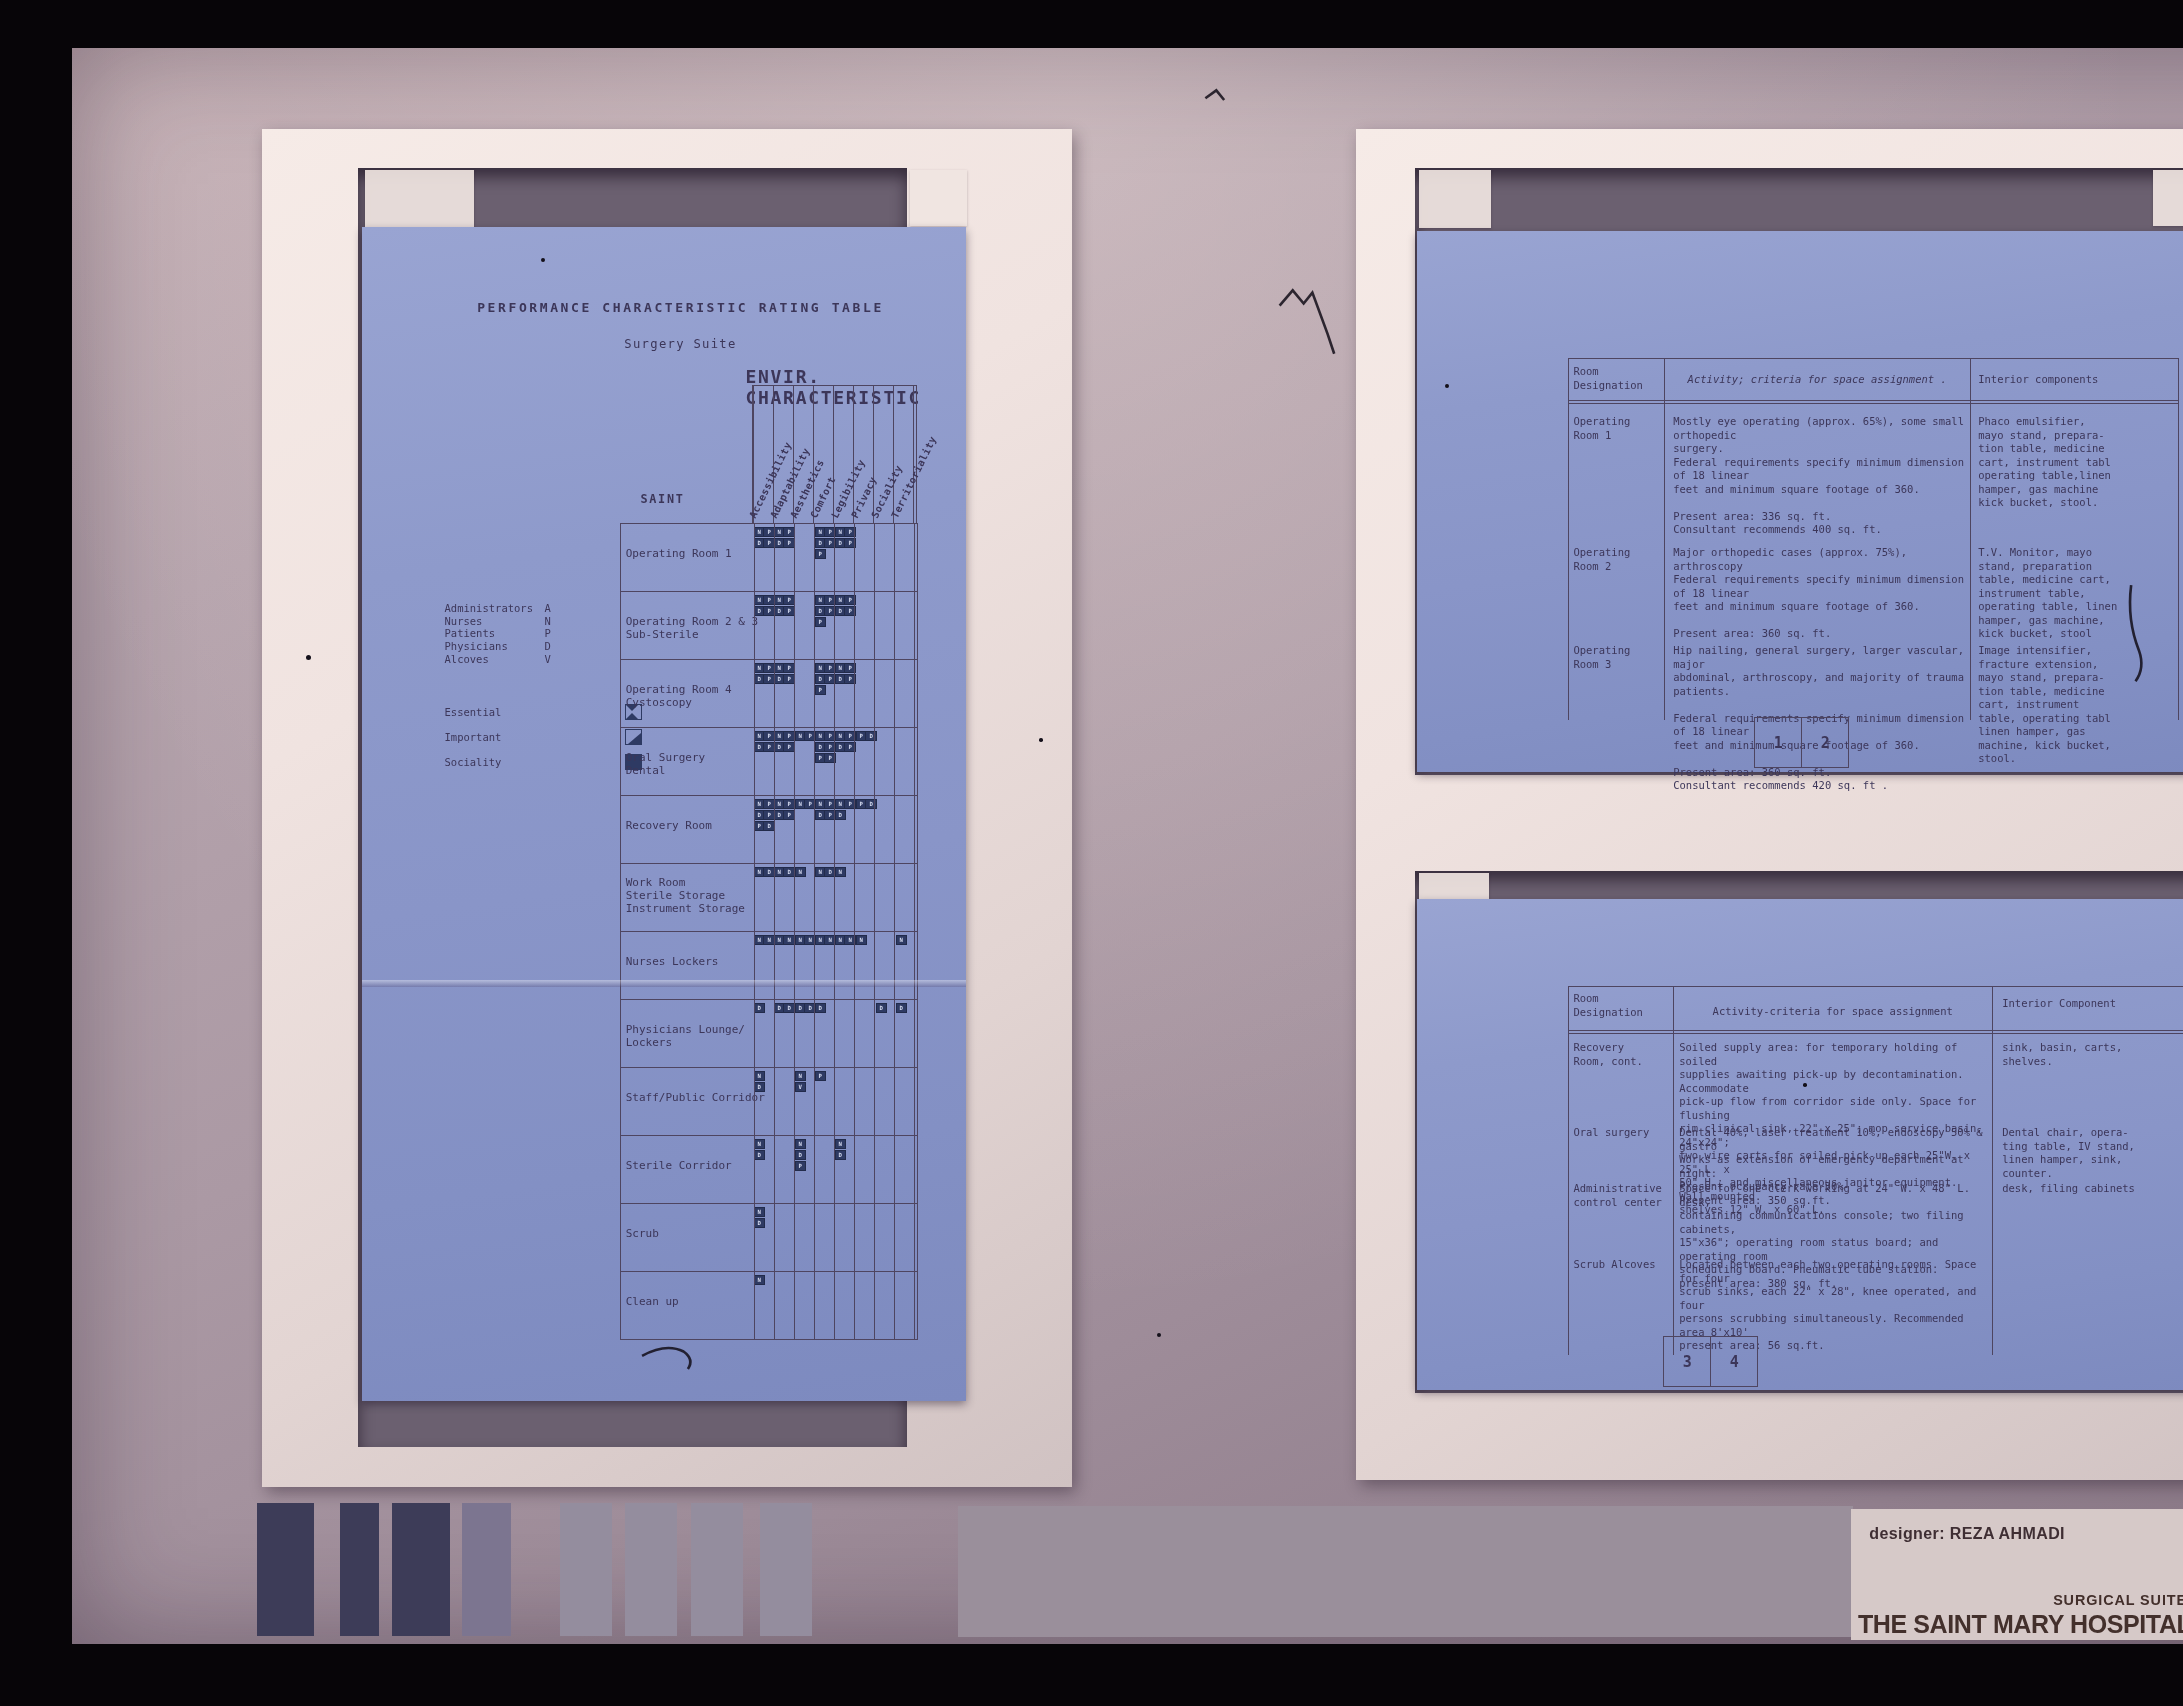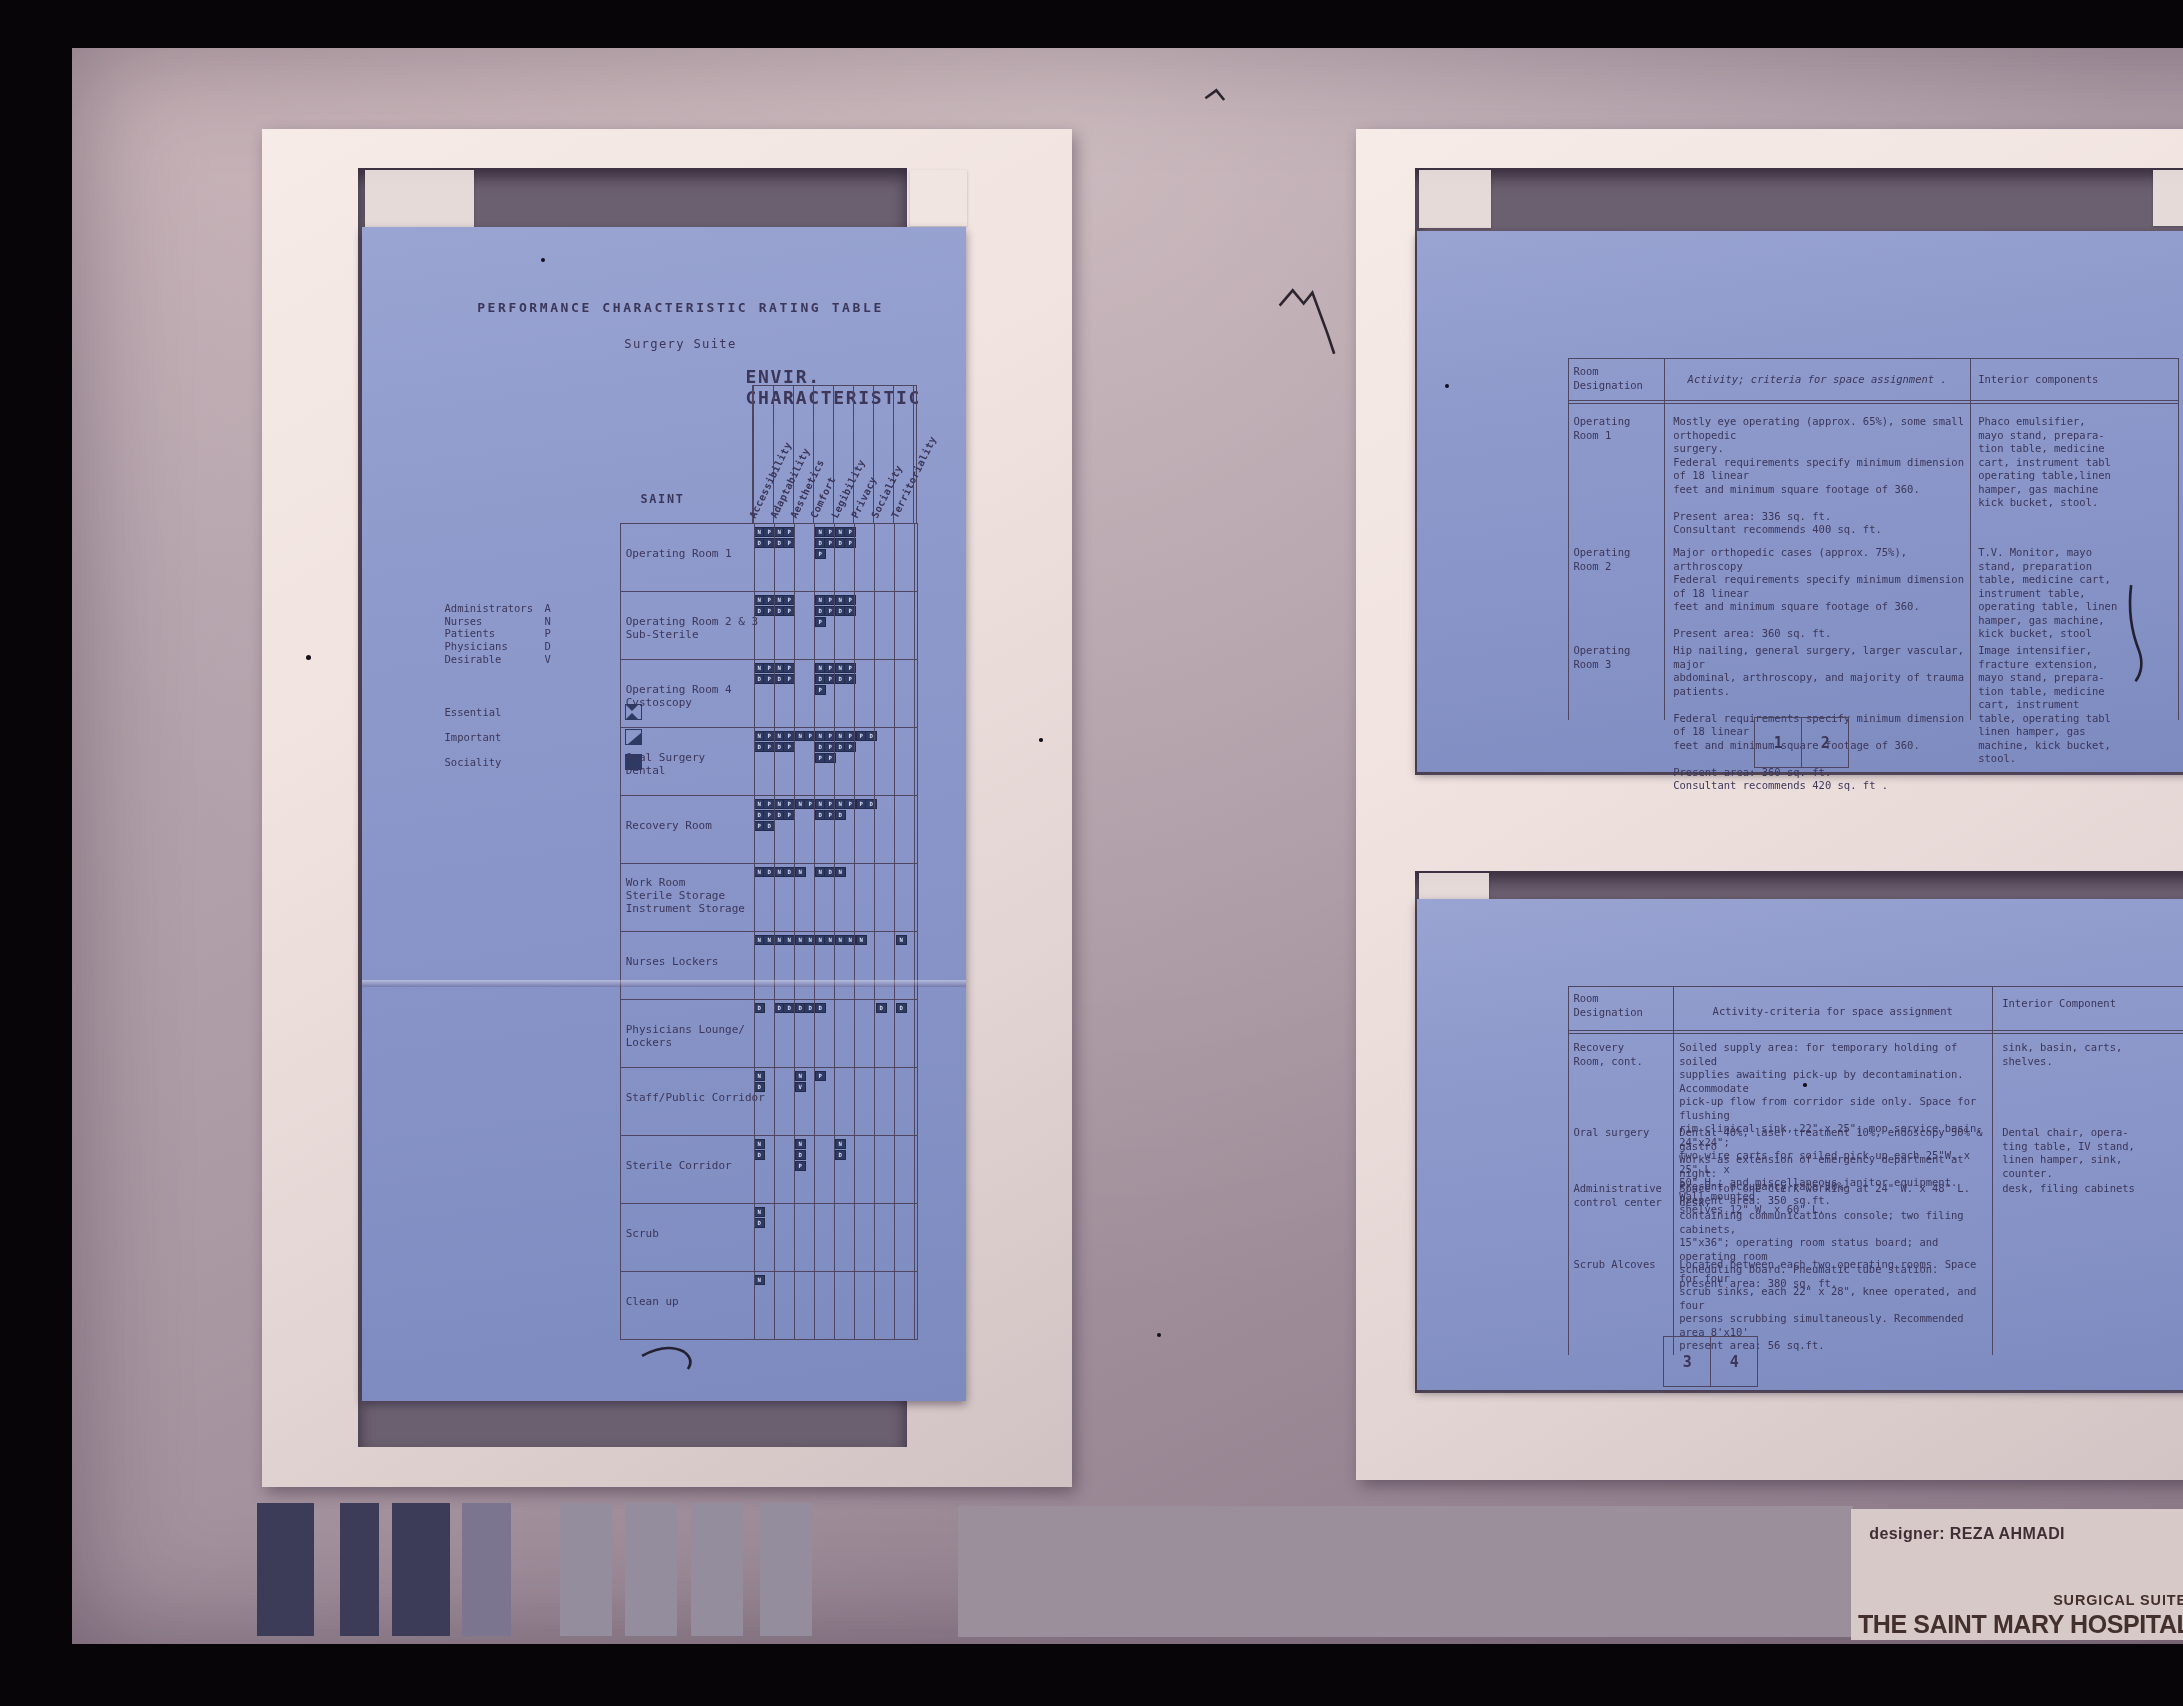--- a/index.html
+++ b/index.html
@@ -113,21 +113,21 @@
               <div class="rot-label" style="left: 106px;">Privacy</div>
               <div class="rot-label" style="left: 126px;">Sociality</div>
               <div class="rot-label" style="left: 146px;">Territoriality</div>
             </div>
           <div class="abs" id="lp-space">SAINT</div>
           <div class="abs" id="user-legend">
               <div class="ul-row"><span>Administrators</span><span class="ul-code">A</span></div>
               <div class="ul-row"><span>Nurses</span><span class="ul-code">N</span></div>
               <div class="ul-row"><span>Patients</span><span class="ul-code">P</span></div>
               <div class="ul-row"><span>Physicians</span><span class="ul-code">D</span></div>
-              <div class="ul-row"><span>Desirable</span><span class="ul-code">V</span></div>
+              <div class="ul-row"><span>Alcoves</span><span class="ul-code">V</span></div>
             </div>
           <div class="abs" id="rating-legend">
               <div class="rl-item"><span>Essential</span><div class="rl-sym essential"></div></div>
               <div class="rl-item"><span>Important</span><div class="rl-sym important"></div></div>
               <div class="rl-item"><span>Sociality</span><div class="rl-sym desirable"></div></div>
             </div>
           <div class="abs" id="ltable">
               <div class="lrow">
                 <div class="lrow-label">Operating Room  1</div>
                 <div class="mgrid" style="left: 133px;">

